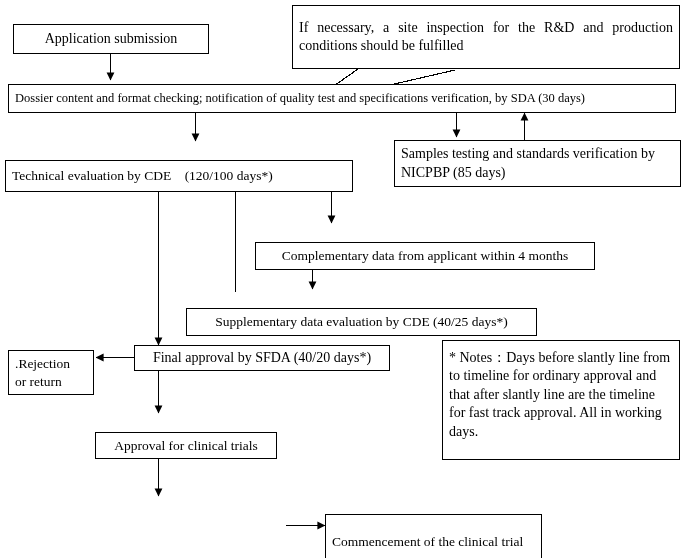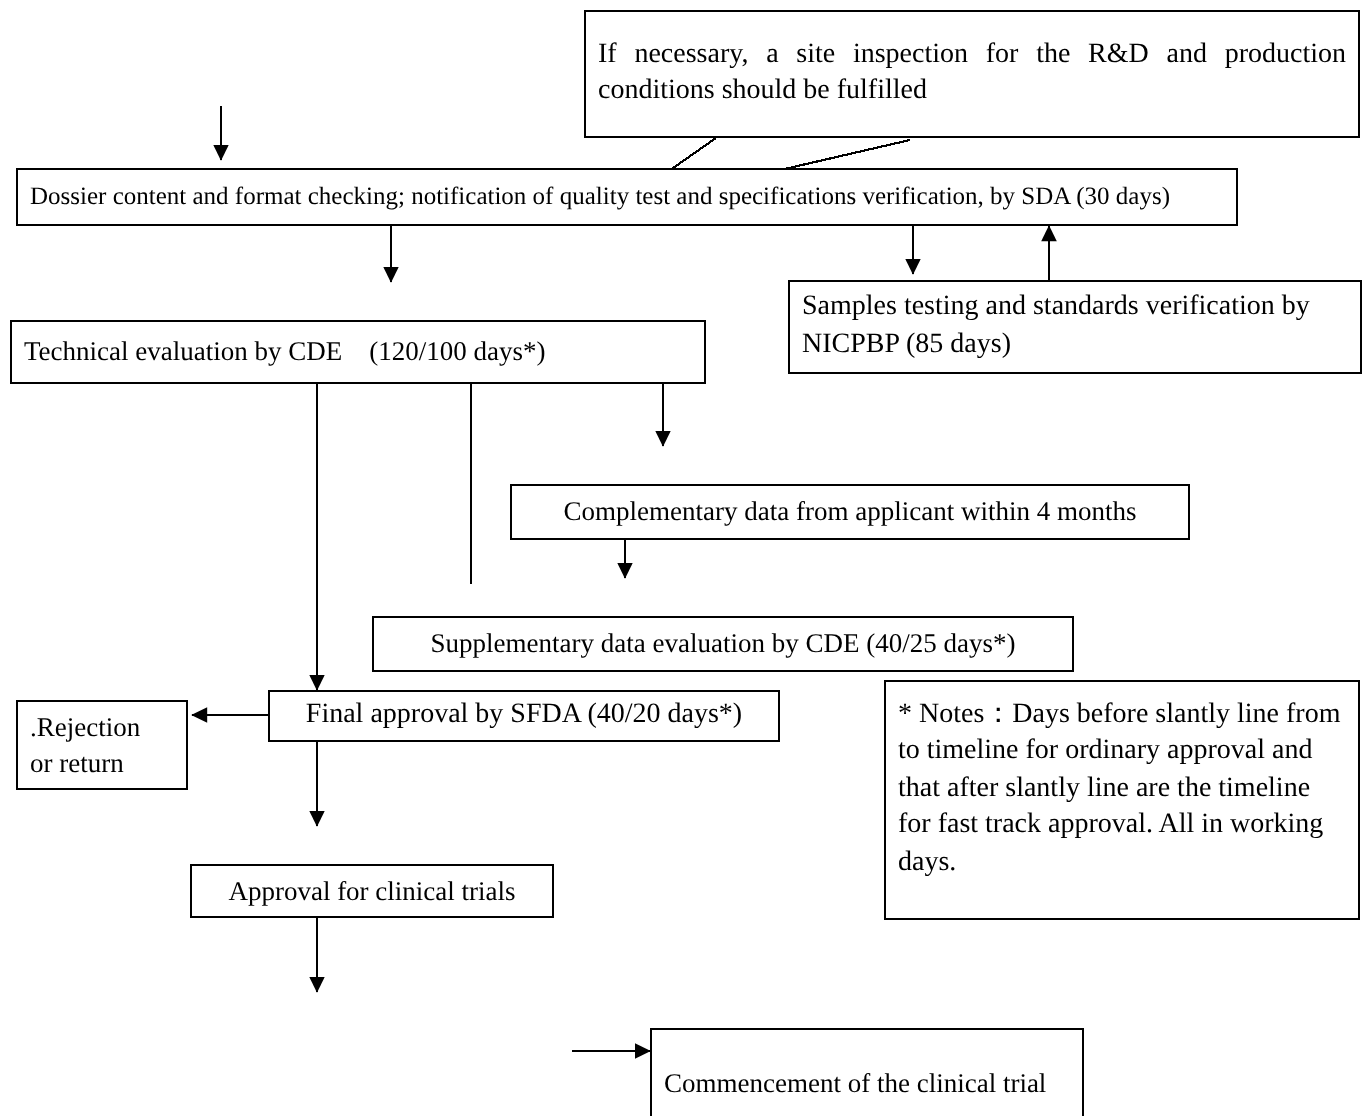--- a/index.html
+++ b/index.html
@@ -91,26 +91,29 @@
       <line x1="134" y1="357.5" x2="96" y2="357.5" marker-end="url(#arrL)"></line>
 
       <line x1="158.5" y1="371" x2="158.5" y2="413" marker-end="url(#arrD)"></line>
 
       <line x1="158.5" y1="442" x2="158.5" y2="496" marker-end="url(#arrD)"></line>
 
       <line x1="286" y1="525.5" x2="325" y2="525.5" marker-end="url(#arrR)"></line>
     </g>
   </svg>
 
+  <div class="node center f14" style="left:13px; top:24px; width:196px; height:30px;">
+    <span class="txt">Application submission</span>
+  </div>
 
   <div class="node just f14" style="left:292px; top:5px; width:388px; height:64px; padding:3px 0;">
     <span class="txt">If necessary, a site inspection for the R&amp;D and production conditions should be fulfilled</span>
   </div>
 
-  <div class="node left f12" style="left:8px; top:84px; width:611px; height:29px;">
+  <div class="node left f12" style="left:8px; top:84px; width:668px; height:29px;">
     <span class="txt">Dossier content and format checking; notification of quality test and specifications verification, by SDA (30 days)</span>
   </div>
 
   <div class="node left f13" style="left:5px; top:144px; width:348px; height:32px;">
     <span class="txt">Technical evaluation by CDE    (120/100 days*)</span>
   </div>
 
   <div class="node left f14" style="left:394px; top:140px; width:287px; height:47px;">
     <span class="txt">Samples testing and standards verification by NICPBP (85 days)</span>
   </div>

